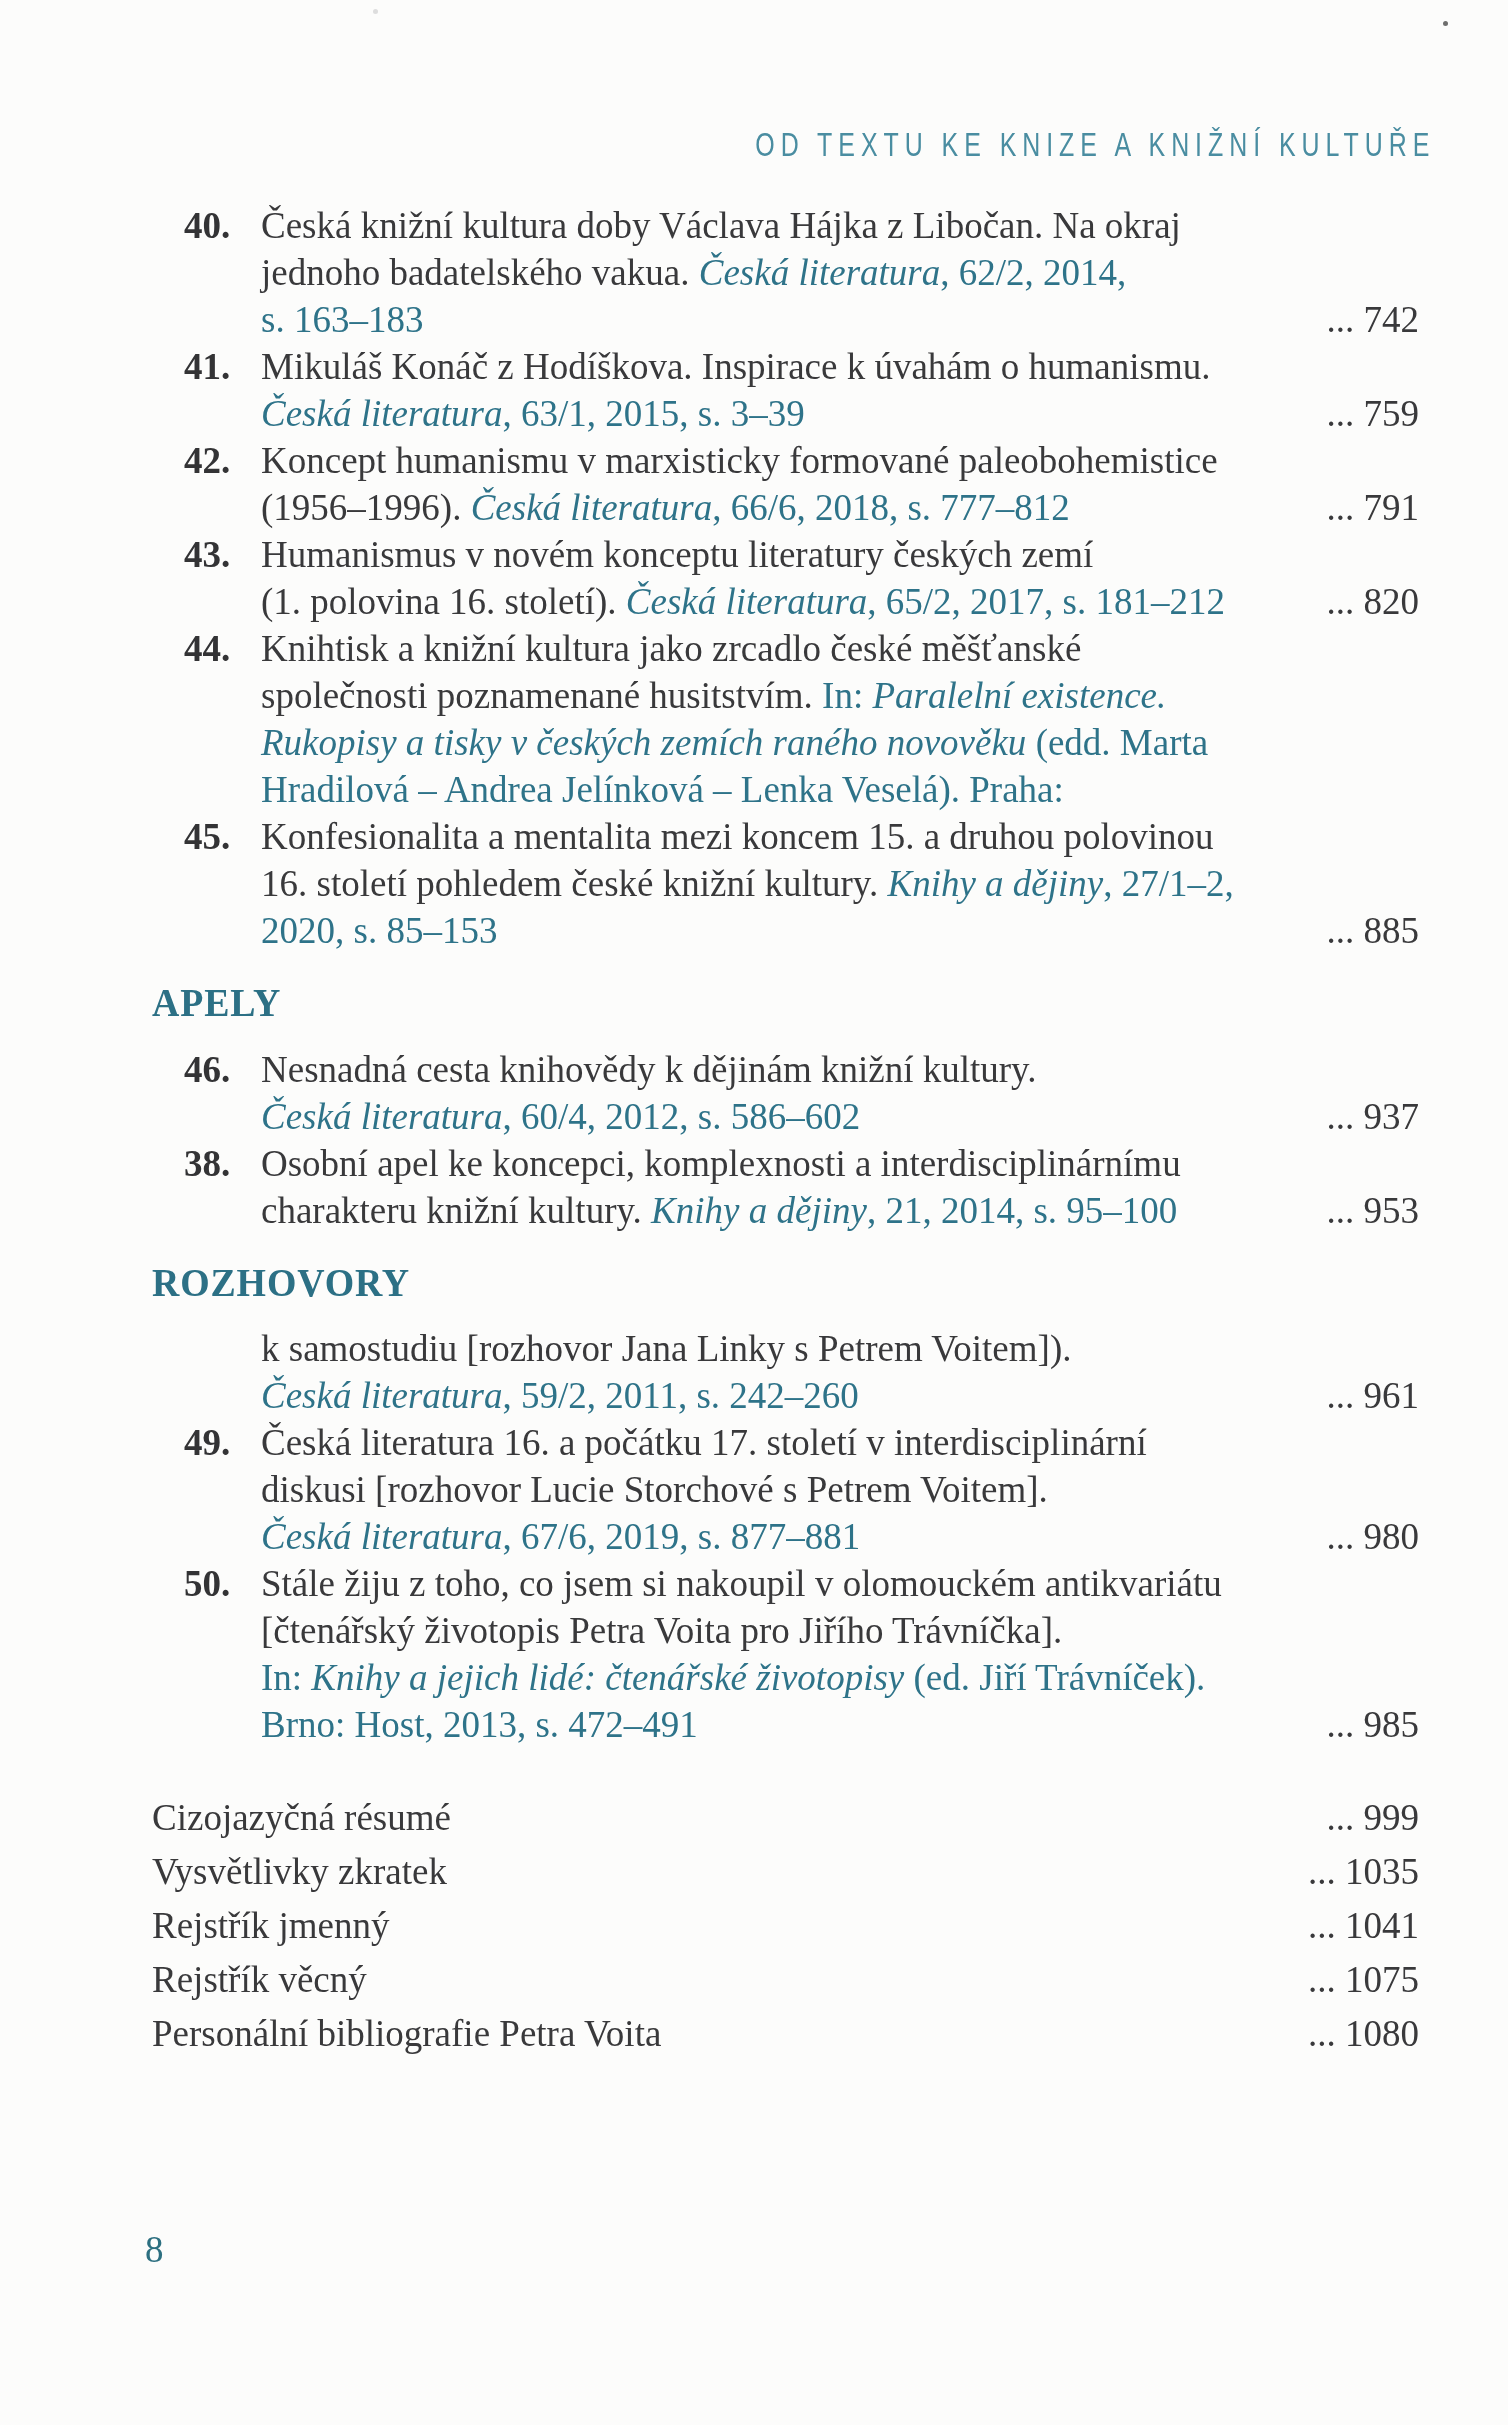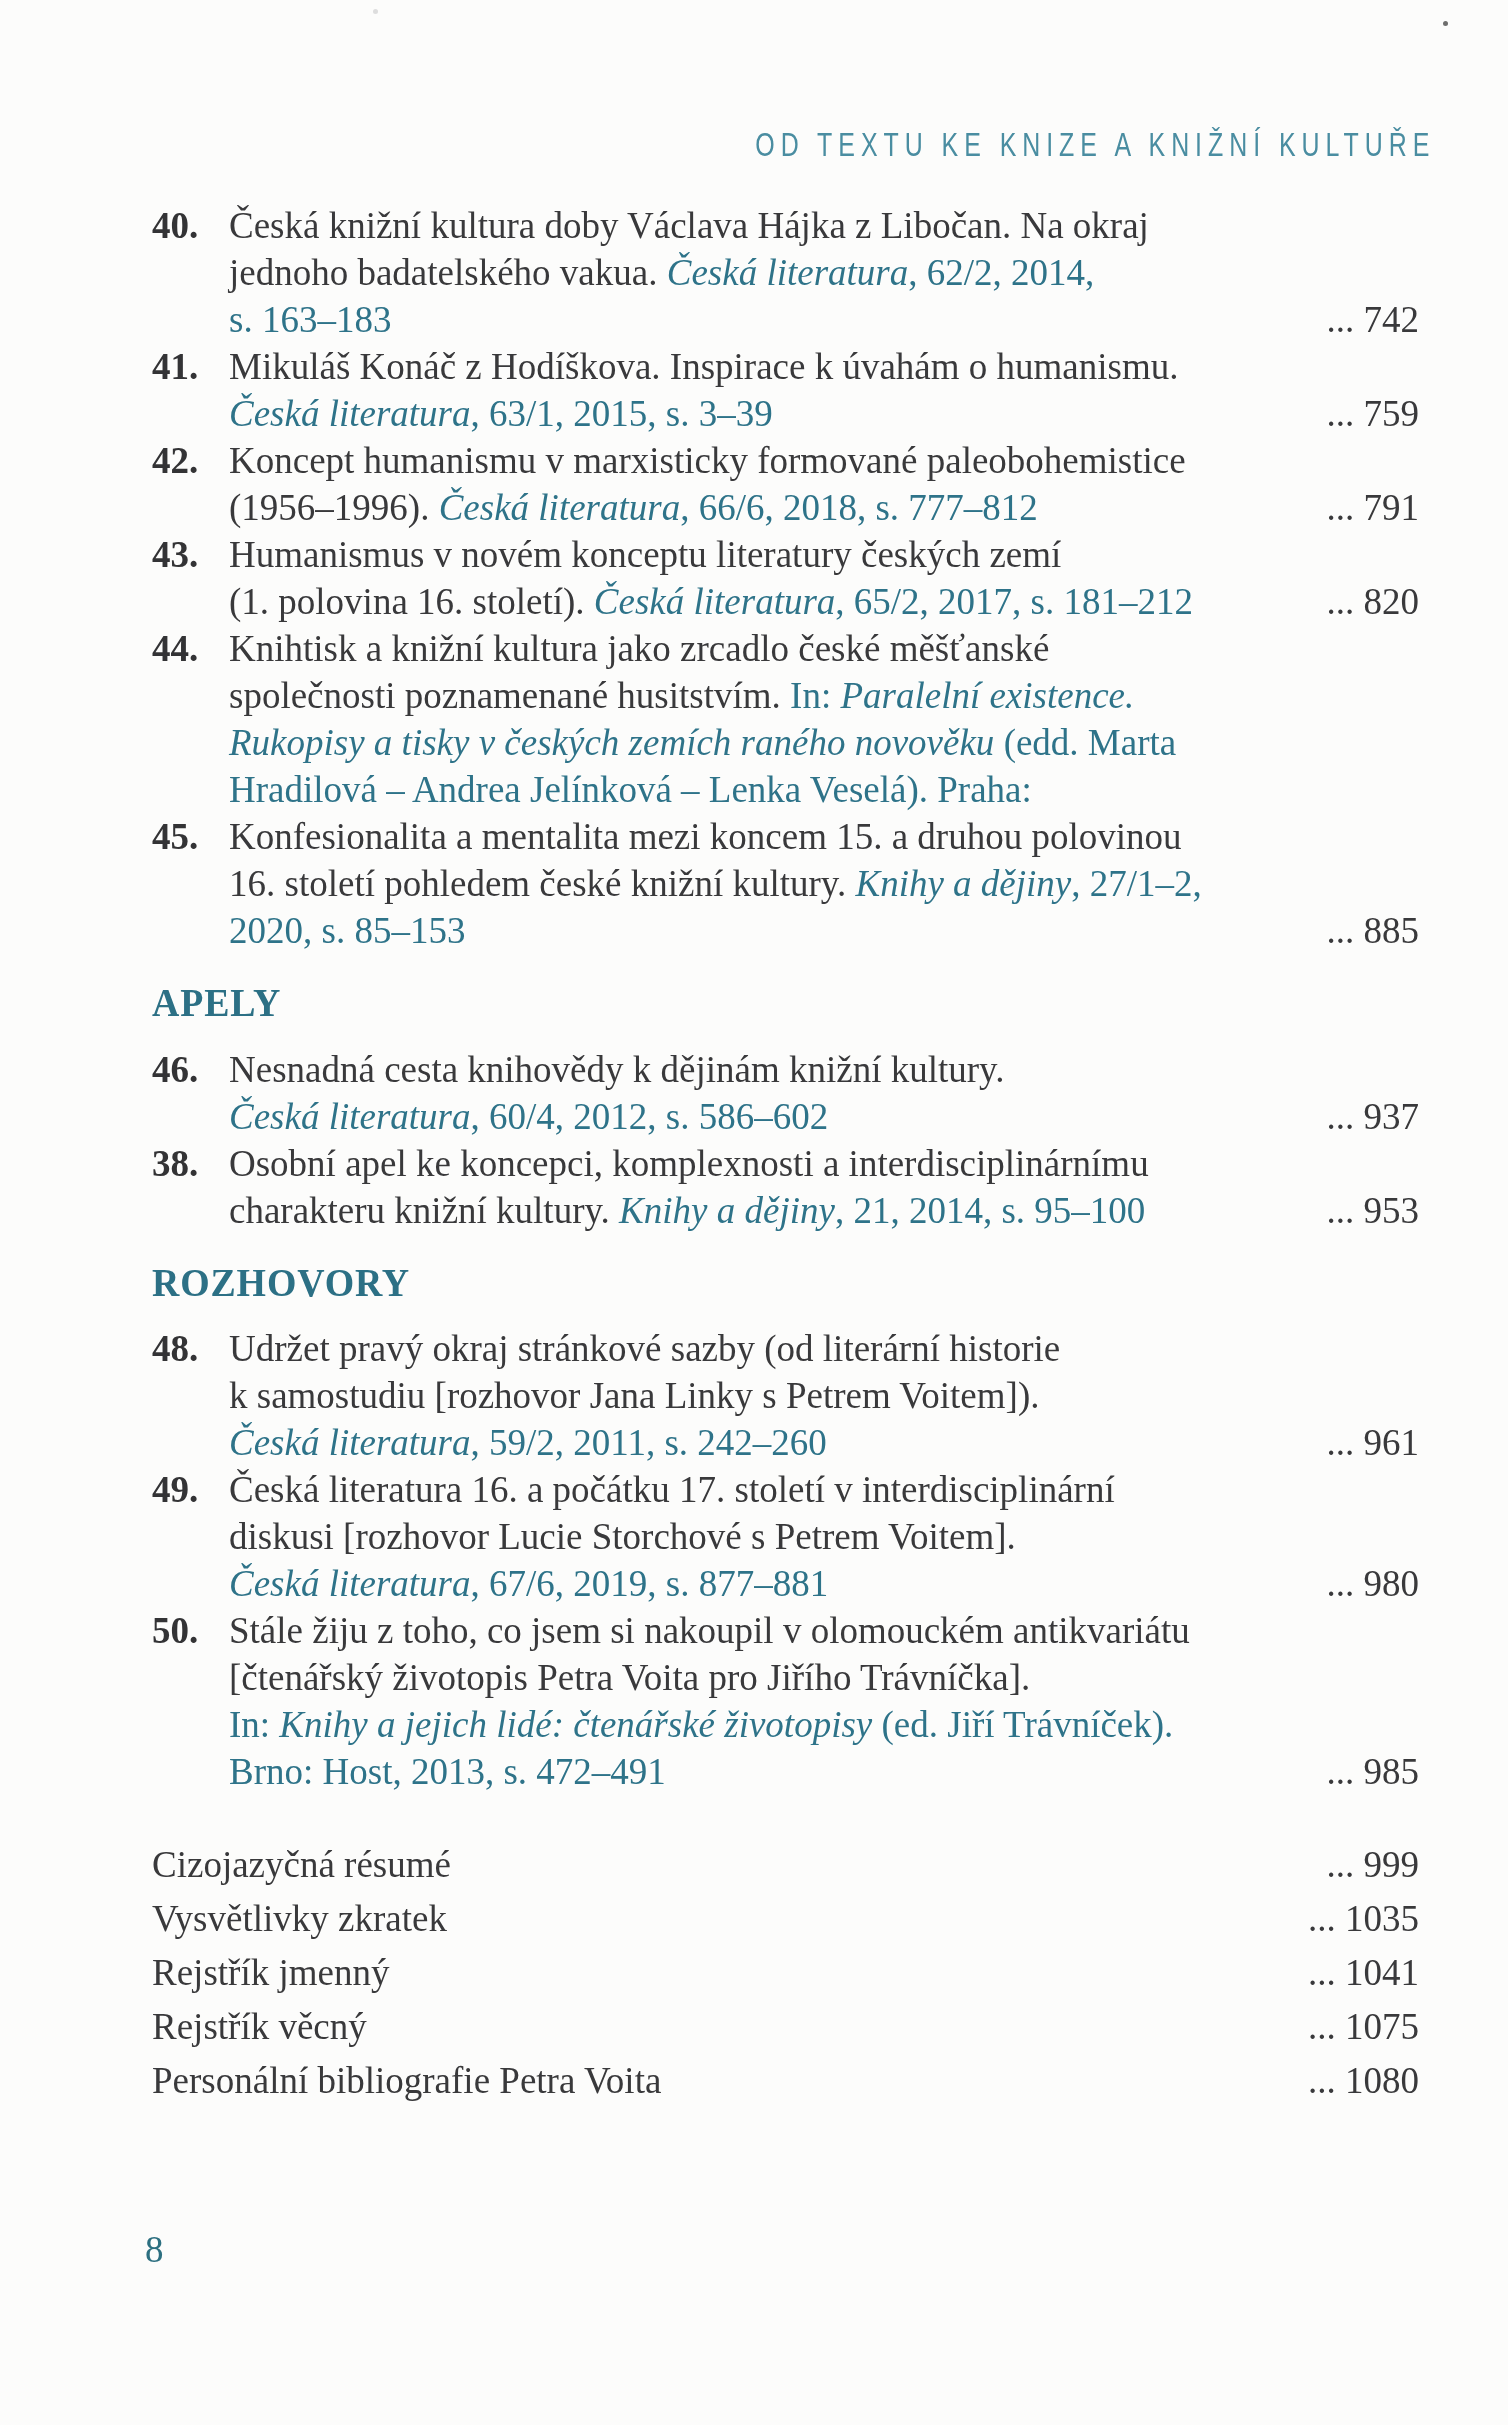--- a/index.html
+++ b/index.html
@@ -32,21 +32,21 @@
     letter-spacing:6.2px;
     color:var(--teal-light);
     transform:scaleY(1.28) scaleX(.96);
     transform-origin:right top;
     white-space:nowrap;
   }
   .content{
     position:absolute;left:152px;top:202px;width:1267px;
     font-size:37px;line-height:47px;
   }
-  .entry{position:relative;padding-left:77px;}
+  .entry{position:relative;padding-left:77px;margin-left:32px;}
   .line{display:flex;align-items:baseline;}
   .seg-wrap{white-space:pre-wrap;}
   .seg.d{color:var(--dark);}
   .seg.t{color:var(--teal);}
   .seg.ti{color:var(--teal);font-style:italic;}
   .num{
     position:absolute;left:0;width:71px;
     font-weight:bold;color:#333335;
   }
   .pageref{
@@ -168,24 +168,20 @@
             <span class="seg-wrap"><span class="seg d">Osobní apel ke koncepci, komplexnosti a interdisciplinárnímu</span></span>
           </div>
           <div class="line">
             <span class="seg-wrap"><span class="seg d">charakteru knižní kultury. </span><span class="seg ti">Knihy a dějiny</span><span class="seg t">, 21, 2014, s. 95–100</span></span>
             <span class="pageref">... 953</span>
           </div>
         </div>
         <div class="section-heading">ROZHOVORY</div>
         <div class="entry">
           <div class="line">
-            <span class="num">48.</span>
-            <span class="seg-wrap"><span class="seg d">Udržet pravý okraj stránkové sazby (od literární historie</span></span>
-          </div>
-          <div class="line">
             <span class="seg-wrap"><span class="seg d">k samostudiu [rozhovor Jana Linky s Petrem Voitem]).</span></span>
           </div>
           <div class="line">
             <span class="seg-wrap"><span class="seg ti">Česká literatura</span><span class="seg t">, 59/2, 2011, s. 242–260</span></span>
             <span class="pageref">... 961</span>
           </div>
         </div>
         <div class="entry">
           <div class="line">
             <span class="num">49.</span>

